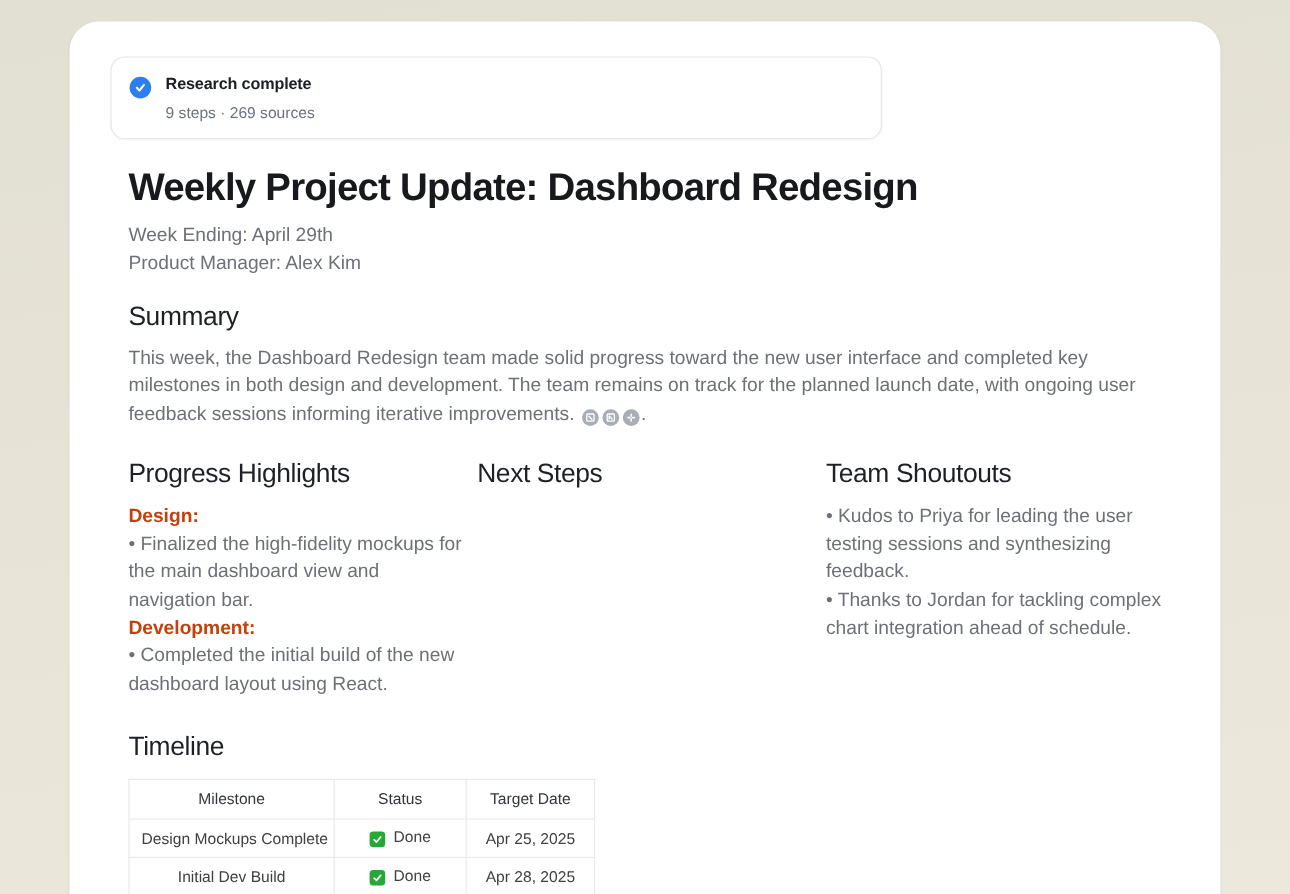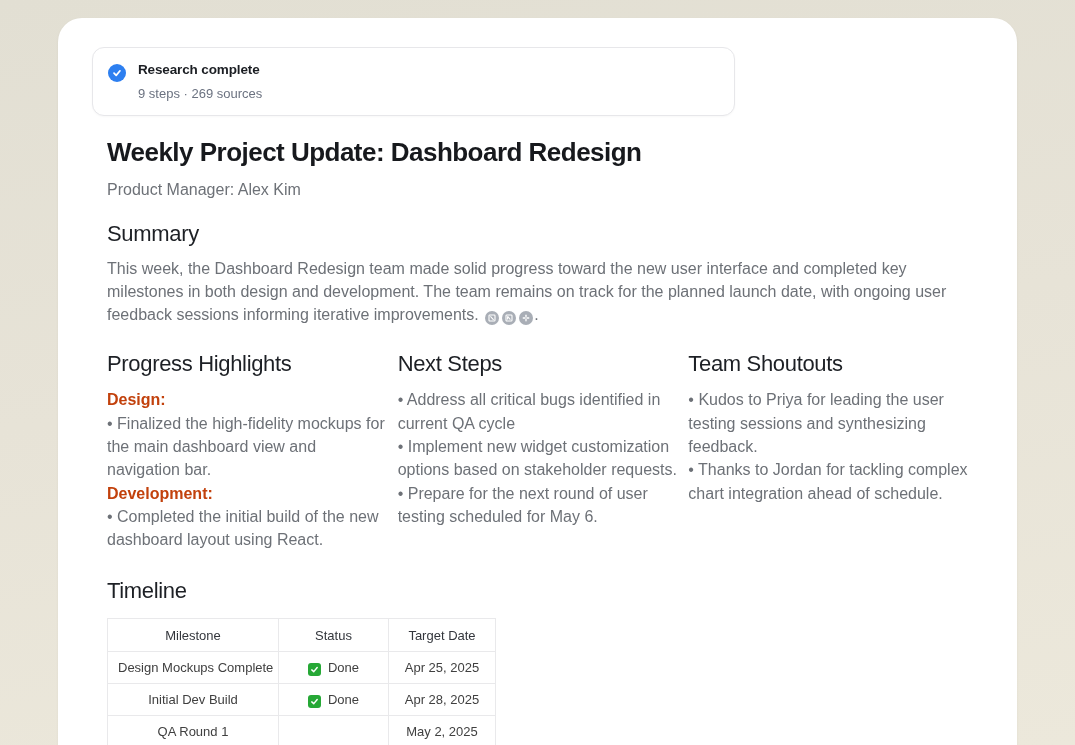--- a/index.html
+++ b/index.html
@@ -28,21 +28,21 @@
     width:18px; height:18px; border-radius:50%; background:#2d7ff0;
     display:inline-flex; align-items:center; justify-content:center;
     flex:0 0 18px; margin-top:2px;
   }
   .chip-text { margin-left:12px; }
   .chip-title { font-size:13.5px; font-weight:700; color:#1b1e23; letter-spacing:-0.01em; }
   .chip-meta { font-size:13px; color:#6b7280; margin-top:9px; }
 
   
   h1.doc-title {
-    margin-top:20px; font-size:26px; line-height:1.25; font-weight:700;
+    margin-top:20px; font-size:32px; line-height:1.25; font-weight:700;
     color:#17191d; letter-spacing:-0.02em;
   }
   .doc-meta { margin-top:9px; font-size:16px; line-height:23px; color:#6d7177; }
   h2.section-h {
     font-size:22px; font-weight:400; color:#1d2025; letter-spacing:-0.015em;
     margin-top:19px; line-height:28px;
   }
   .summary-p {
     margin-top:9px; font-size:16px; line-height:23.3px; color:#6d7177; max-width:870px;
   }
@@ -93,20 +93,21 @@
       </span>
       <span class="chip-text">
         <div class="chip-title">Research complete</div>
         <div class="chip-meta">9 steps  ·  269 sources</div>
       </span>
     </div>
 
     <h1 class="doc-title">Weekly Project Update: Dashboard Redesign</h1>
 
     <div class="doc-meta">
+      <div>Week Ending: April 29th</div>
       <div>Product Manager: Alex Kim</div>
     </div>
 
     <h2 class="section-h">Summary</h2>
     <p class="summary-p"><span>This week, the Dashboard Redesign team made solid progress toward the new user interface and completed key milestones in both design and development. The team remains on track for the planned launch date, with ongoing user feedback sessions informing iterative improvements. </span><span class="src-badge">
           <svg width="8" height="8" viewBox="0 0 8 8">
             <rect x="1" y="1" width="6" height="6" rx="0.8" fill="none" stroke="#ffffff" stroke-width="1.1"></rect>
             <line x1="2.4" y1="2.4" x2="5.6" y2="5.8" stroke="#ffffff" stroke-width="1.1"></line>
           </svg>
         </span><span class="src-badge">
@@ -131,25 +132,20 @@
         <div class="col-body">
           <div class="lbl">Design:</div>
           <div>• Finalized the high-fidelity mockups for the main dashboard view and navigation bar.</div>
           <div class="lbl">Development:</div>
           <div>• Completed the initial build of the new dashboard layout using React.</div>
         </div>
       </div>
 
       <div class="col">
         <h2 class="section-h">Next Steps</h2>
-        <div class="col-body">
-          <div>• Address all critical bugs identified in current QA cycle</div>
-          <div>• Implement new widget customization options based on stakeholder requests.</div>
-          <div>• Prepare for the next round of user testing scheduled for May 6.</div>
-        </div>
       </div>
 
       <div class="col">
         <h2 class="section-h">Team Shoutouts</h2>
         <div class="col-body">
           <div>• Kudos to Priya for leading the user testing sessions and synthesizing feedback.</div>
           <div>• Thanks to Jordan for tackling complex chart integration ahead of schedule.</div>
         </div>
       </div>
 

